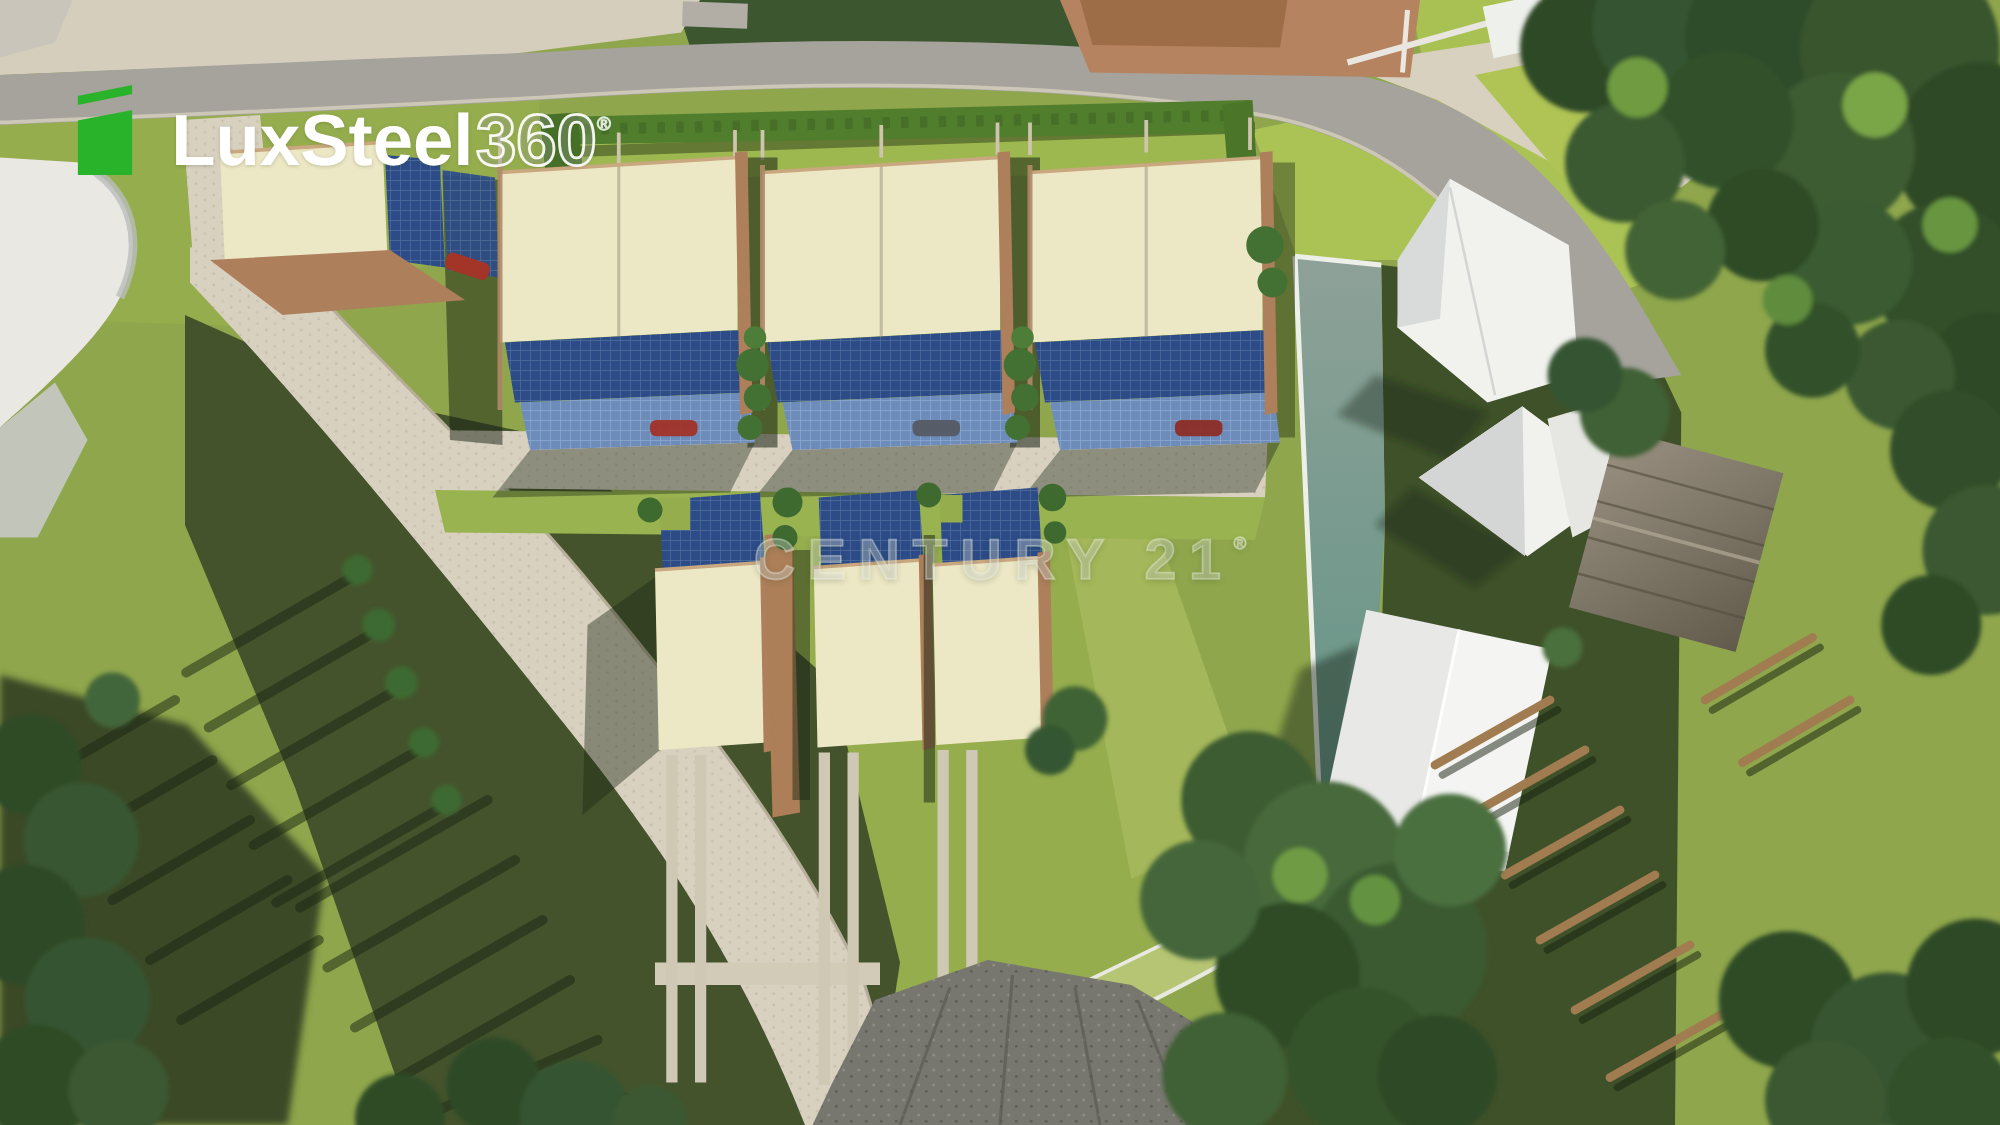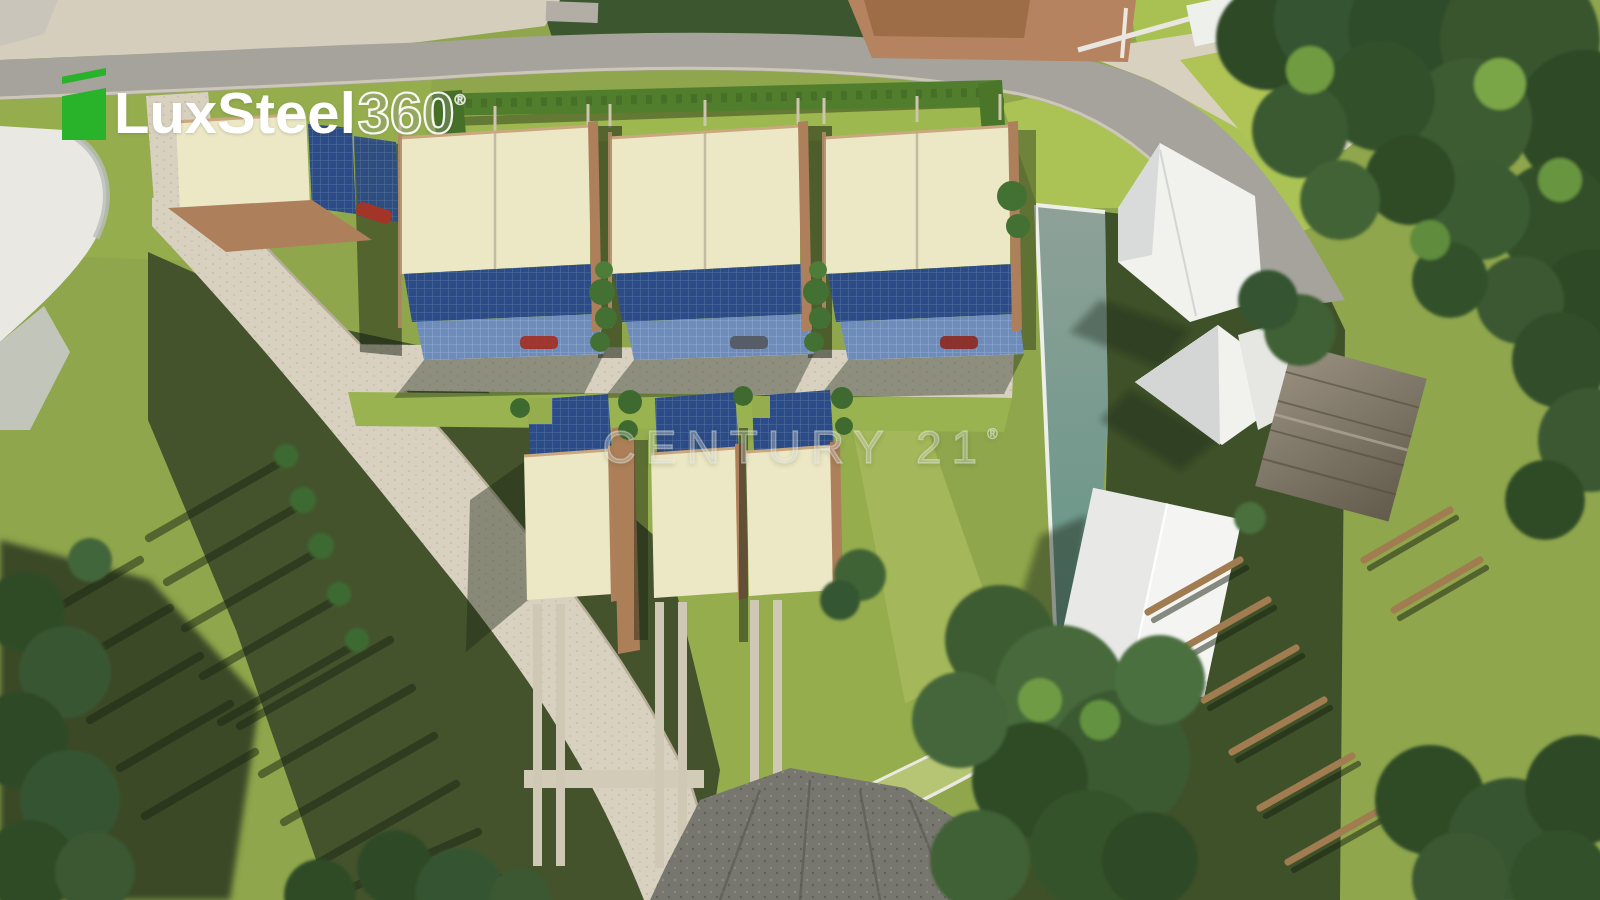--- a/index.html
+++ b/index.html
@@ -6,29 +6,29 @@
   .stage{position:relative;width:1600px;height:900px;overflow:hidden;
          font-family:"Liberation Sans",sans-serif;background:var(--grass_light,#8fa64c);}
   .stage svg{position:absolute;left:0;top:0;width:1600px;height:900px;display:block;}
   
   .logo{position:absolute;left:62px;top:64px;display:flex;align-items:flex-start;z-index:5;}
   .logo-icon{position:relative;width:44px;height:72px;margin-top:4px;}
   .logo-icon .bar{position:absolute;left:0;top:0;width:44px;height:16px;
       background:var(--logo_green,#29b32b);clip-path:polygon(0 55%,100% 0,100% 45%,0 100%);}
   .logo-icon .page{position:absolute;left:0;top:20px;width:44px;height:52px;
       background:var(--logo_green,#29b32b);clip-path:polygon(0 16%,100% 0,100% 100%,0 100%);}
-  .logo-word{margin-left:8px;font-size:58px;font-weight:600;line-height:72px;
+  .logo-word{margin-left:31px;font-size:58px;font-weight:600;line-height:72px;
       color:#fff;letter-spacing:0px;text-shadow:0 1px 3px rgba(60,80,40,.25);}
   .logo-360{font-weight:700;color:rgba(255,255,255,.16);-webkit-text-stroke:2.2px rgba(255,255,255,.92);
       margin-left:2px;}
   .logo-reg{font-size:15px;font-weight:400;vertical-align:28px;color:rgba(255,255,255,.15);
       -webkit-text-stroke:1px rgba(255,255,255,.8);}
   
   .watermark{position:absolute;left:800px;top:447px;transform:translate(-50%,-50%);z-index:4;
-      font-size:46px;font-weight:400;letter-spacing:10px;white-space:nowrap;
+      font-size:46px;font-weight:700;letter-spacing:10px;white-space:nowrap;
       color:rgba(255,255,255,.28);-webkit-text-stroke:1.3px rgba(240,244,235,.38);
       text-shadow:0 2px 5px rgba(40,60,30,.22);}
   .watermark .wm-reg{font-size:14px;letter-spacing:0;vertical-align:24px;color:rgba(255,255,255,.2);
       -webkit-text-stroke:.8px rgba(255,255,255,.4);}
 </style>
 </head>
 <body>
 
 <div class="stage">
 

